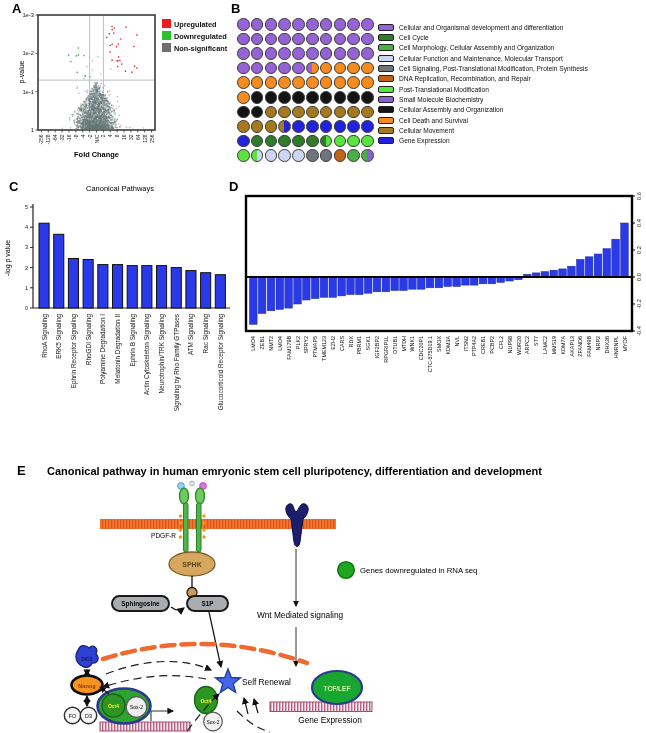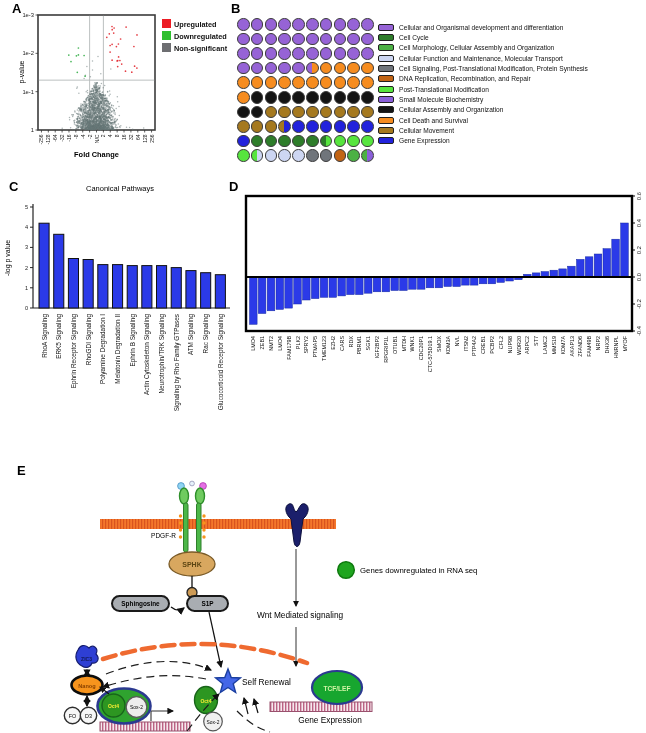--- a/index.html
+++ b/index.html
@@ -2612,20 +2612,21 @@
       <text x="336.72093023255815" y="158" text-anchor="end" font-size="5.4" fill="#111" transform="rotate(-90 336.72093023255815 158)">KDM7A</text>
       <text x="345.5581395348837" y="158" text-anchor="end" font-size="5.4" fill="#111" transform="rotate(-90 345.5581395348837 158)">AKAP13</text>
       <text x="354.3953488372093" y="158" text-anchor="end" font-size="5.4" fill="#111" transform="rotate(-90 354.3953488372093 158)">ZFAND6</text>
       <text x="363.2325581395349" y="158" text-anchor="end" font-size="5.4" fill="#111" transform="rotate(-90 363.2325581395349 158)">FAM49B</text>
       <text x="372.06976744186045" y="158" text-anchor="end" font-size="5.4" fill="#111" transform="rotate(-90 372.06976744186045 158)">NRP2</text>
       <text x="380.90697674418607" y="158" text-anchor="end" font-size="5.4" fill="#111" transform="rotate(-90 380.90697674418607 158)">DHX36</text>
       <text x="389.74418604651163" y="158" text-anchor="end" font-size="5.4" fill="#111" transform="rotate(-90 389.74418604651163 158)">HNRNPL</text>
       <text x="398.5813953488372" y="158" text-anchor="end" font-size="5.4" fill="#111" transform="rotate(-90 398.5813953488372 158)">MYOF</text>
     </svg>
 
+  <div id="eTitle">Canonical pathway in human emryonic stem cell pluripotency, differentiation and development</div>
 
   <svg id="svgE" style="left:0;top:460px" width="646" height="273" viewBox="0 0 646 273">
     <defs>
       <marker id="arr" viewBox="0 0 10 10" refX="8.5" refY="5" markerWidth="6" markerHeight="6" orient="auto-start-reverse">
         <path d="M0,0 L10,5 L0,10 z" fill="#111"></path>
       </marker>
       <pattern id="memb" width="3" height="12" patternUnits="userSpaceOnUse">
         <rect width="3" height="12" fill="#F4772B"></rect>
         <rect width="1.2" height="12" fill="#D9531E"></rect>
       </pattern>

